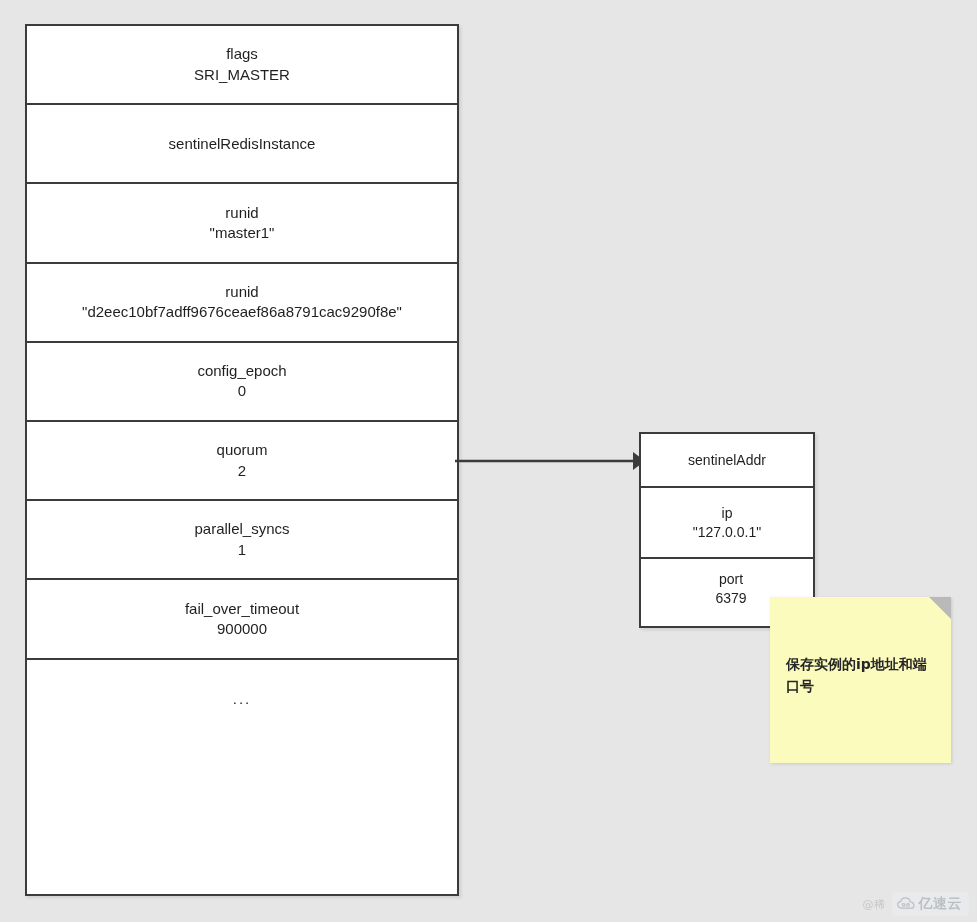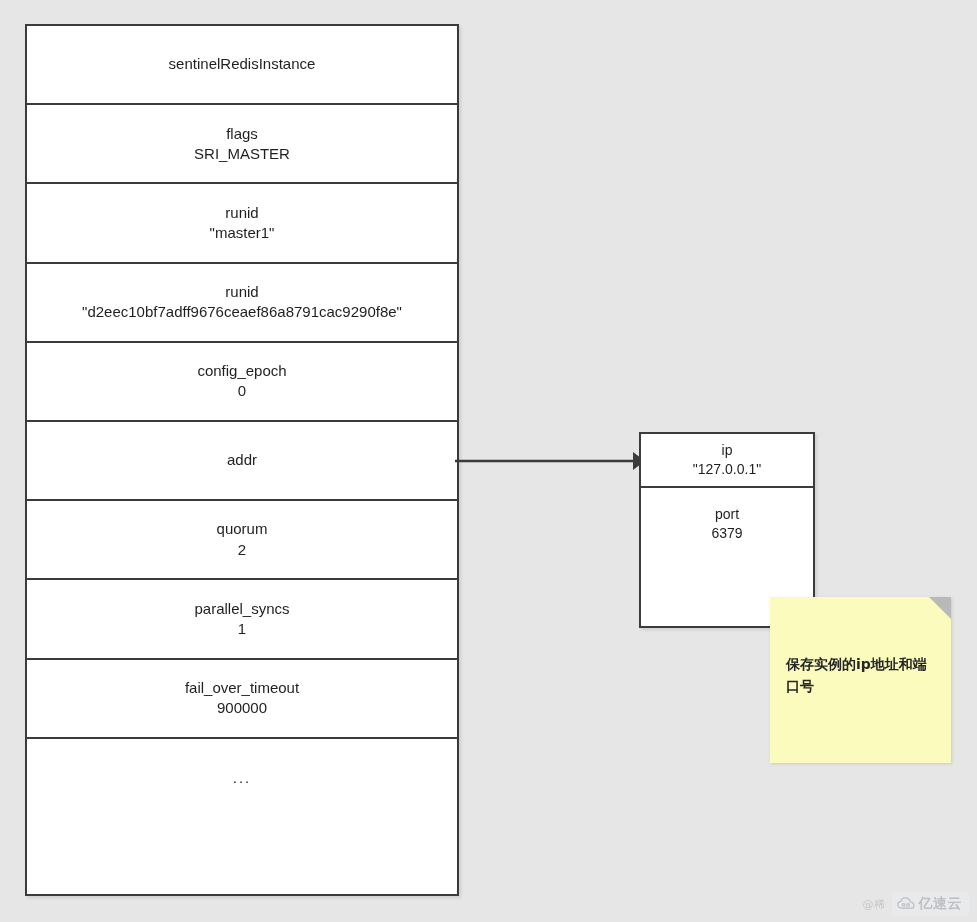--- a/index.html
+++ b/index.html
@@ -170,48 +170,44 @@
   }
 </style>
 </head>
 <body>
 
 <div id="canvas">
 
   <div class="struct-box" id="main-struct">
 
     <div class="struct-row">
-      <span class="row-key">sentinelRedisInstance</span>
-
-    </div>
-
-    <div class="struct-row">
       <span class="row-key">flags</span>
       <span class="row-val">SRI_MASTER</span>
     </div>
 
     <div class="struct-row">
+      <span class="row-key">sentinelRedisInstance</span>
+
+    </div>
+
+    <div class="struct-row">
       <span class="row-key">runid</span>
       <span class="row-val">"master1"</span>
     </div>
 
     <div class="struct-row">
       <span class="row-key">runid</span>
       <span class="row-val">"d2eec10bf7adff9676ceaef86a8791cac9290f8e"</span>
     </div>
 
     <div class="struct-row">
       <span class="row-key">config_epoch</span>
       <span class="row-val">0</span>
     </div>
 
-    <div class="struct-row">
-      <span class="row-key">addr</span>
-
-    </div>
 
 
     <div class="struct-row">
       <span class="row-key">quorum</span>
       <span class="row-val">2</span>
     </div>
 
     <div class="struct-row">
       <span class="row-key">parallel_syncs</span>
       <span class="row-val">1</span>
@@ -229,20 +225,24 @@
 
   </div>
 
   <svg id="connector" viewBox="0 0 190 30" width="190" height="30">
     <line x1="0" y1="15" x2="178" y2="15" stroke="#3b3b3b" stroke-width="2.5"></line>
     <polygon points="178,6 190,15 178,24" fill="#3b3b3b"></polygon>
   </svg>
 
   <div class="struct-box" id="addr-struct">
 
+    <div class="struct-row">
+      <span class="row-key">sentinelAddr</span>
+
+    </div>
 
     <div class="struct-row">
       <span class="row-key">ip</span>
       <span class="row-val">"127.0.0.1"</span>
     </div>
 
     <div class="struct-row">
       <span class="row-key">port</span>
       <span class="row-val">6379</span>
     </div>

